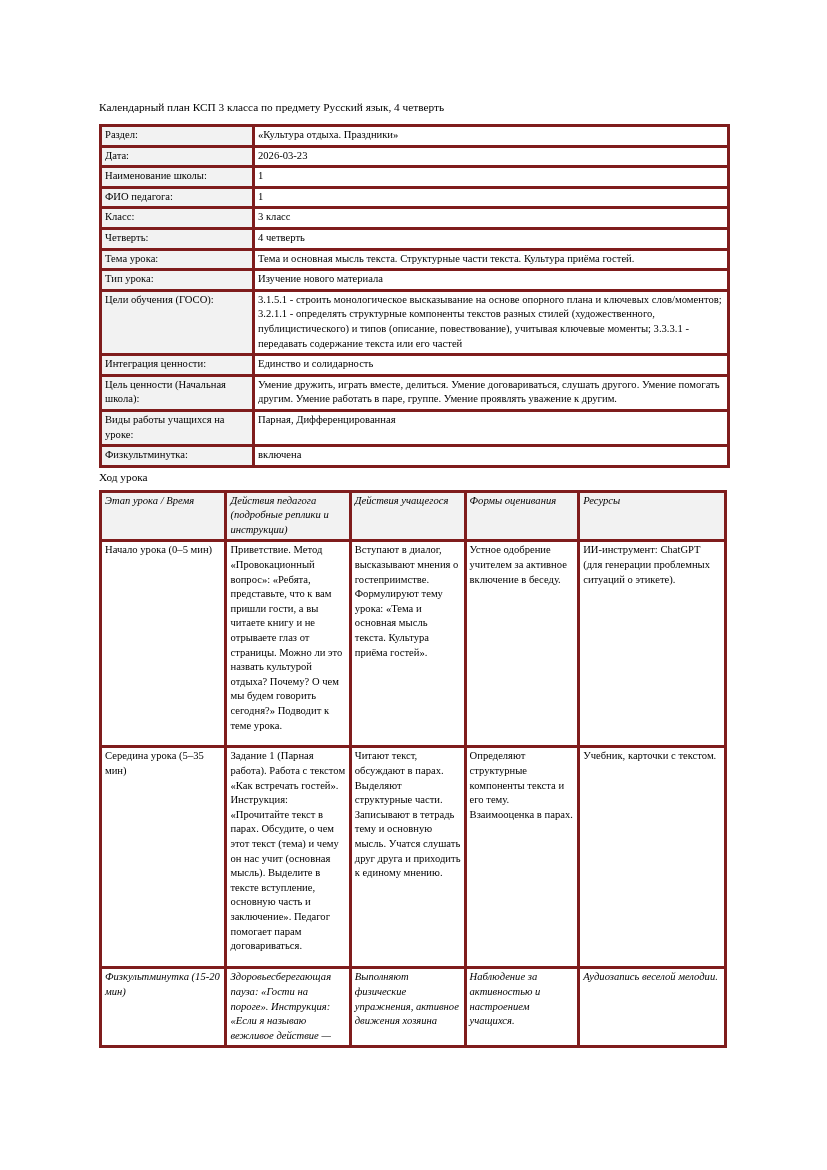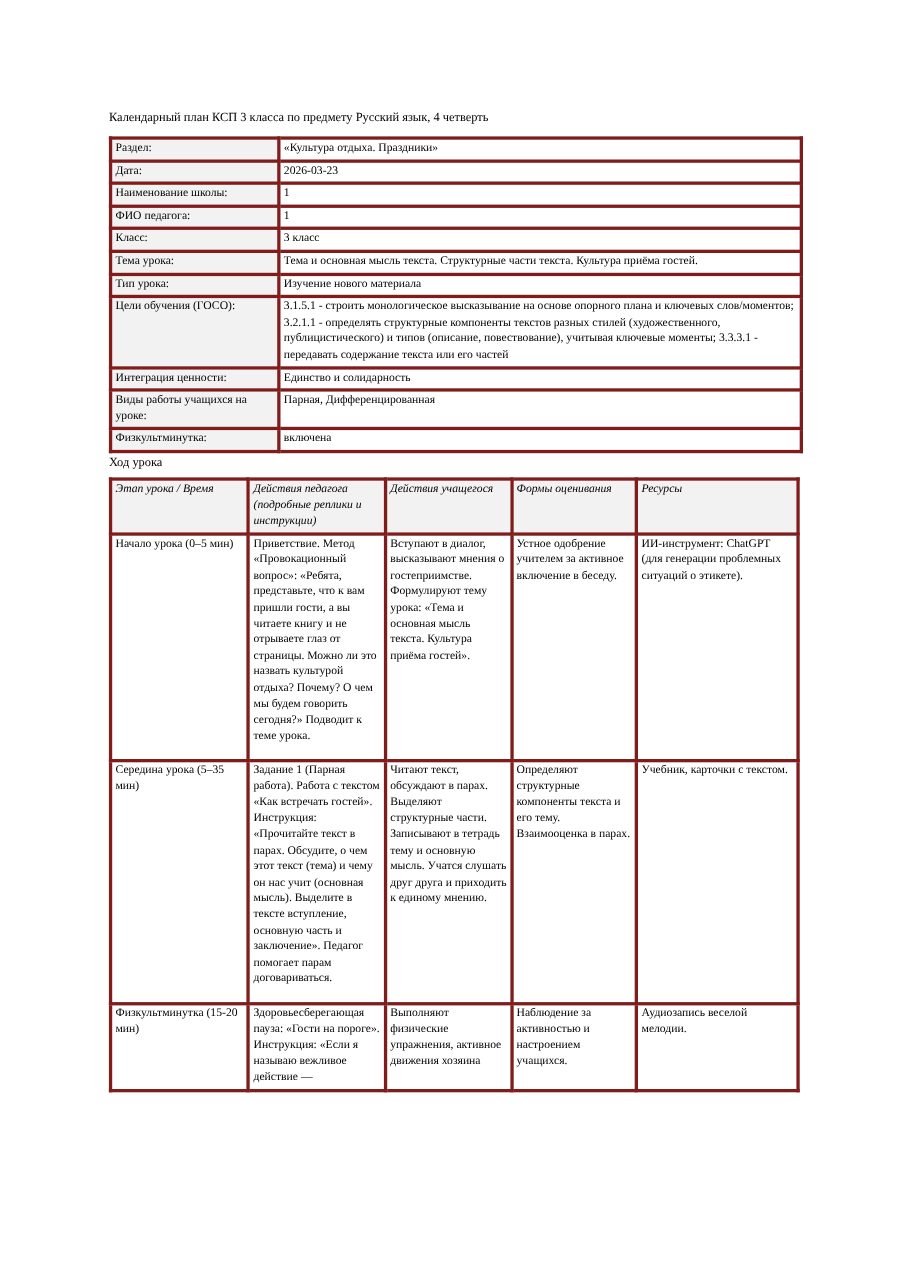--- a/index.html
+++ b/index.html
@@ -79,21 +79,21 @@
   #flow-table col.f5 { width: 124px; }
   #flow-table thead td {
     background: #f2f2f2;
     font-style: italic;
   }
   #flow-table tbody td {
     background: #ffffff;
   }
   .row-h1 td { height: 200px; }
   .row-h2 td { height: 215px; }
-  .row-h3 td { height: 72px; }
+  .row-h3 td { height: 72px; font-style: italic; }
   
   .page-cut {
     position: absolute;
     left: 0;
     top: 1066px;
     width: 827px;
     height: 104px;
     background: #ffffff;
   }
 </style>
@@ -125,34 +125,42 @@
         </tr>
         <tr>
           <td class="label">ФИО педагога:</td>
           <td class="value">1</td>
         </tr>
         <tr>
           <td class="label">Класс:</td>
           <td class="value">3 класс</td>
         </tr>
         <tr>
+          <td class="label">Четверть:</td>
+          <td class="value">4 четверть</td>
+        </tr>
+        <tr>
           <td class="label">Тема урока:</td>
           <td class="value">Тема и основная мысль текста. Структурные части текста. Культура приёма гостей.</td>
         </tr>
         <tr>
           <td class="label">Тип урока:</td>
           <td class="value">Изучение нового материала</td>
         </tr>
         <tr>
           <td class="label">Цели обучения (ГОСО):</td>
           <td class="value">3.1.5.1 - строить монологическое высказывание на основе опорного плана и ключевых слов/моментов; 3.2.1.1 - определять структурные компоненты текстов разных стилей (художественного, публицистического) и типов (описание, повествование), учитывая ключевые моменты; 3.3.3.1 - передавать содержание текста или его частей</td>
         </tr>
         <tr>
           <td class="label">Интеграция ценности:</td>
           <td class="value">Единство и солидарность</td>
+        </tr>
+        <tr>
+          <td class="label">Цель ценности (Начальная школа):</td>
+          <td class="value">Умение дружить, играть вместе, делиться. Умение договариваться, слушать другого. Умение помогать другим. Умение работать в паре, группе. Умение проявлять уважение к другим.</td>
         </tr>
         <tr class="min-two">
           <td class="label">Виды работы учащихся на уроке:</td>
           <td class="value">Парная, Дифференцированная</td>
         </tr>
         <tr>
           <td class="label">Физкультминутка:</td>
           <td class="value">включена</td>
         </tr>
       </tbody>

